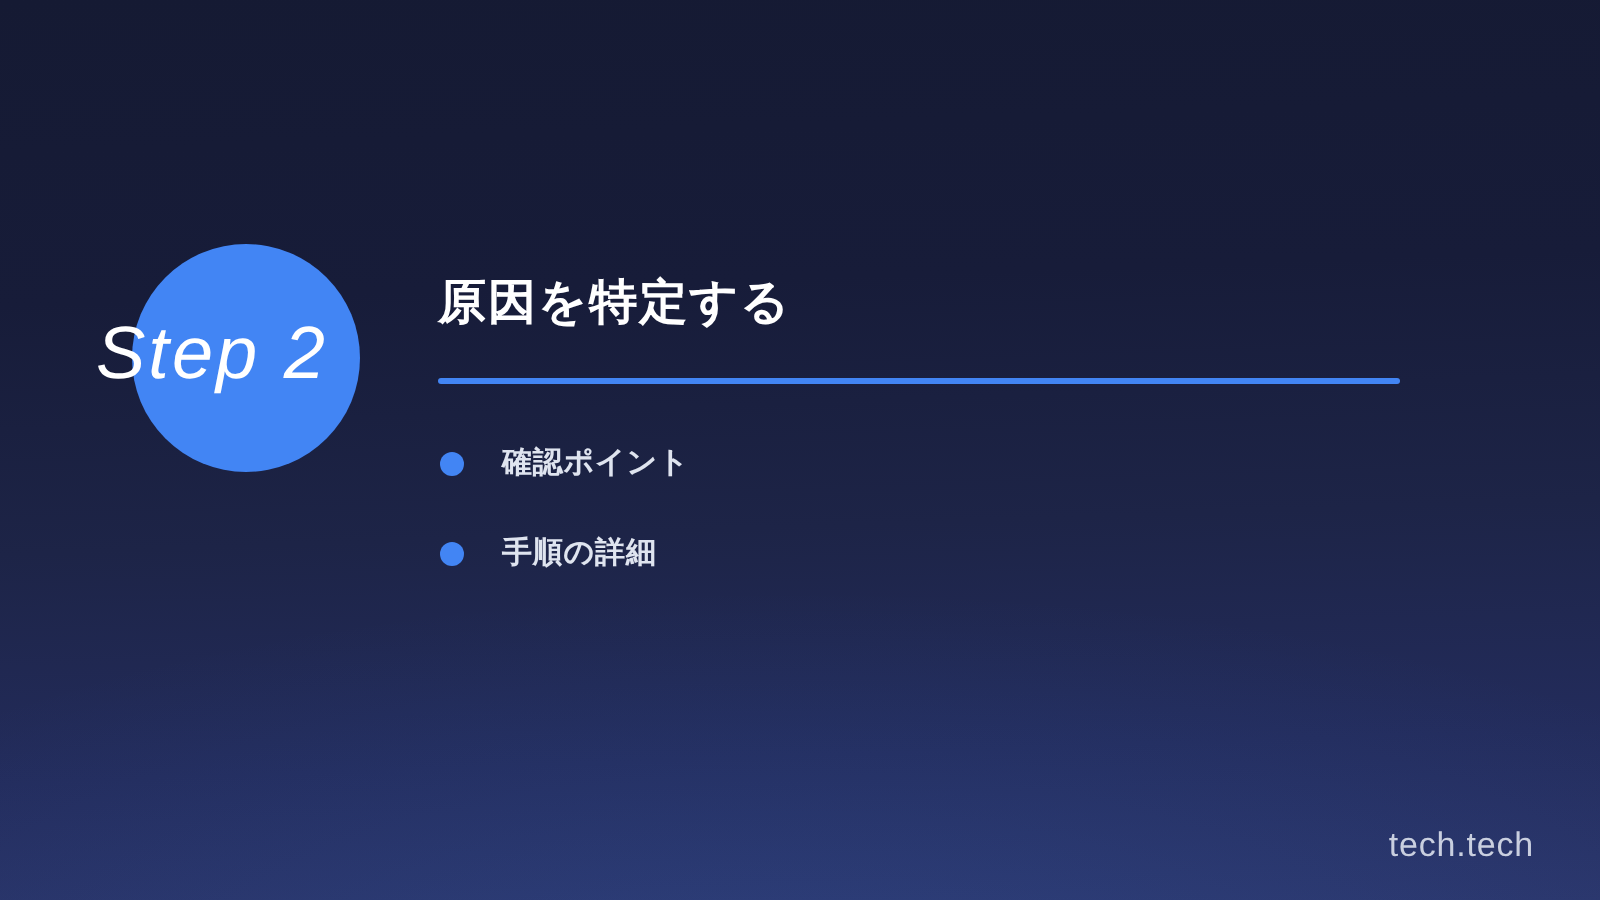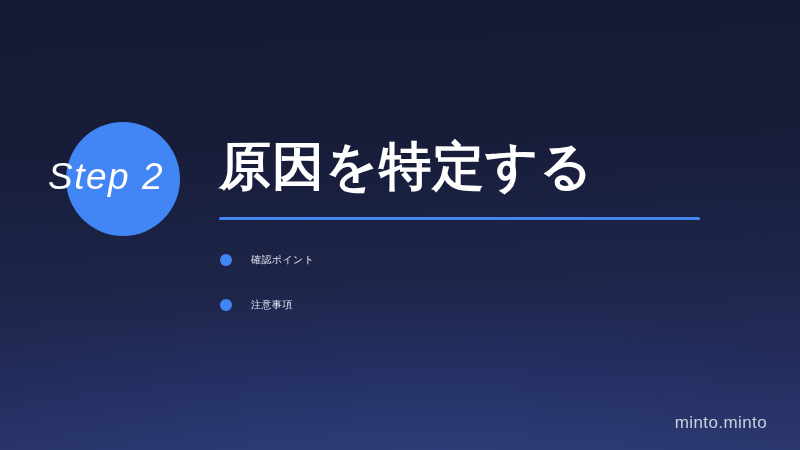--- a/index.html
+++ b/index.html
@@ -56,21 +56,21 @@
   
   .content {
     position: absolute;
     left: 219px;
     top: 140px;
     width: 520px;
     z-index: 2;
   }
   .slide-title {
     color: #ffffff;
-    font-size: 52px;
+    font-size: 24px;
     font-weight: 700;
     line-height: 1.0;
     letter-spacing: 1px;
     margin: 0;
     white-space: nowrap;
   }
   .divider {
     margin-top: 25px;
     width: 481px;
     height: 3px;
@@ -93,22 +93,22 @@
     flex: 0 0 auto;
     width: 12px;
     height: 12px;
     border-radius: 50%;
     background: #4285f4;
     margin-left: 1px;
     margin-right: 19px;
   }
   .bullet-text {
     color: #dfe4ef;
-    font-size: 10px;
-    font-weight: 400;
+    font-size: 15px;
+    font-weight: 700;
     letter-spacing: 0.4px;
     line-height: 1;
     white-space: nowrap;
   }
 
   
   .watermark {
     position: absolute;
     right: 33px;
     bottom: 17px;
@@ -135,22 +135,22 @@
 
     <ul class="bullet-list">
 
       <li class="bullet-item">
         <span class="bullet-dot"></span>
         <span class="bullet-text">確認ポイント</span>
       </li>
 
       <li class="bullet-item">
         <span class="bullet-dot"></span>
-        <span class="bullet-text">注意事項</span>
+        <span class="bullet-text">手順の詳細</span>
       </li>
 
 
     </ul>
   </div>
 
-  <div class="watermark">minto.minto</div>
+  <div class="watermark">tech.tech</div>
 
 </div>
 
 </body></html>

